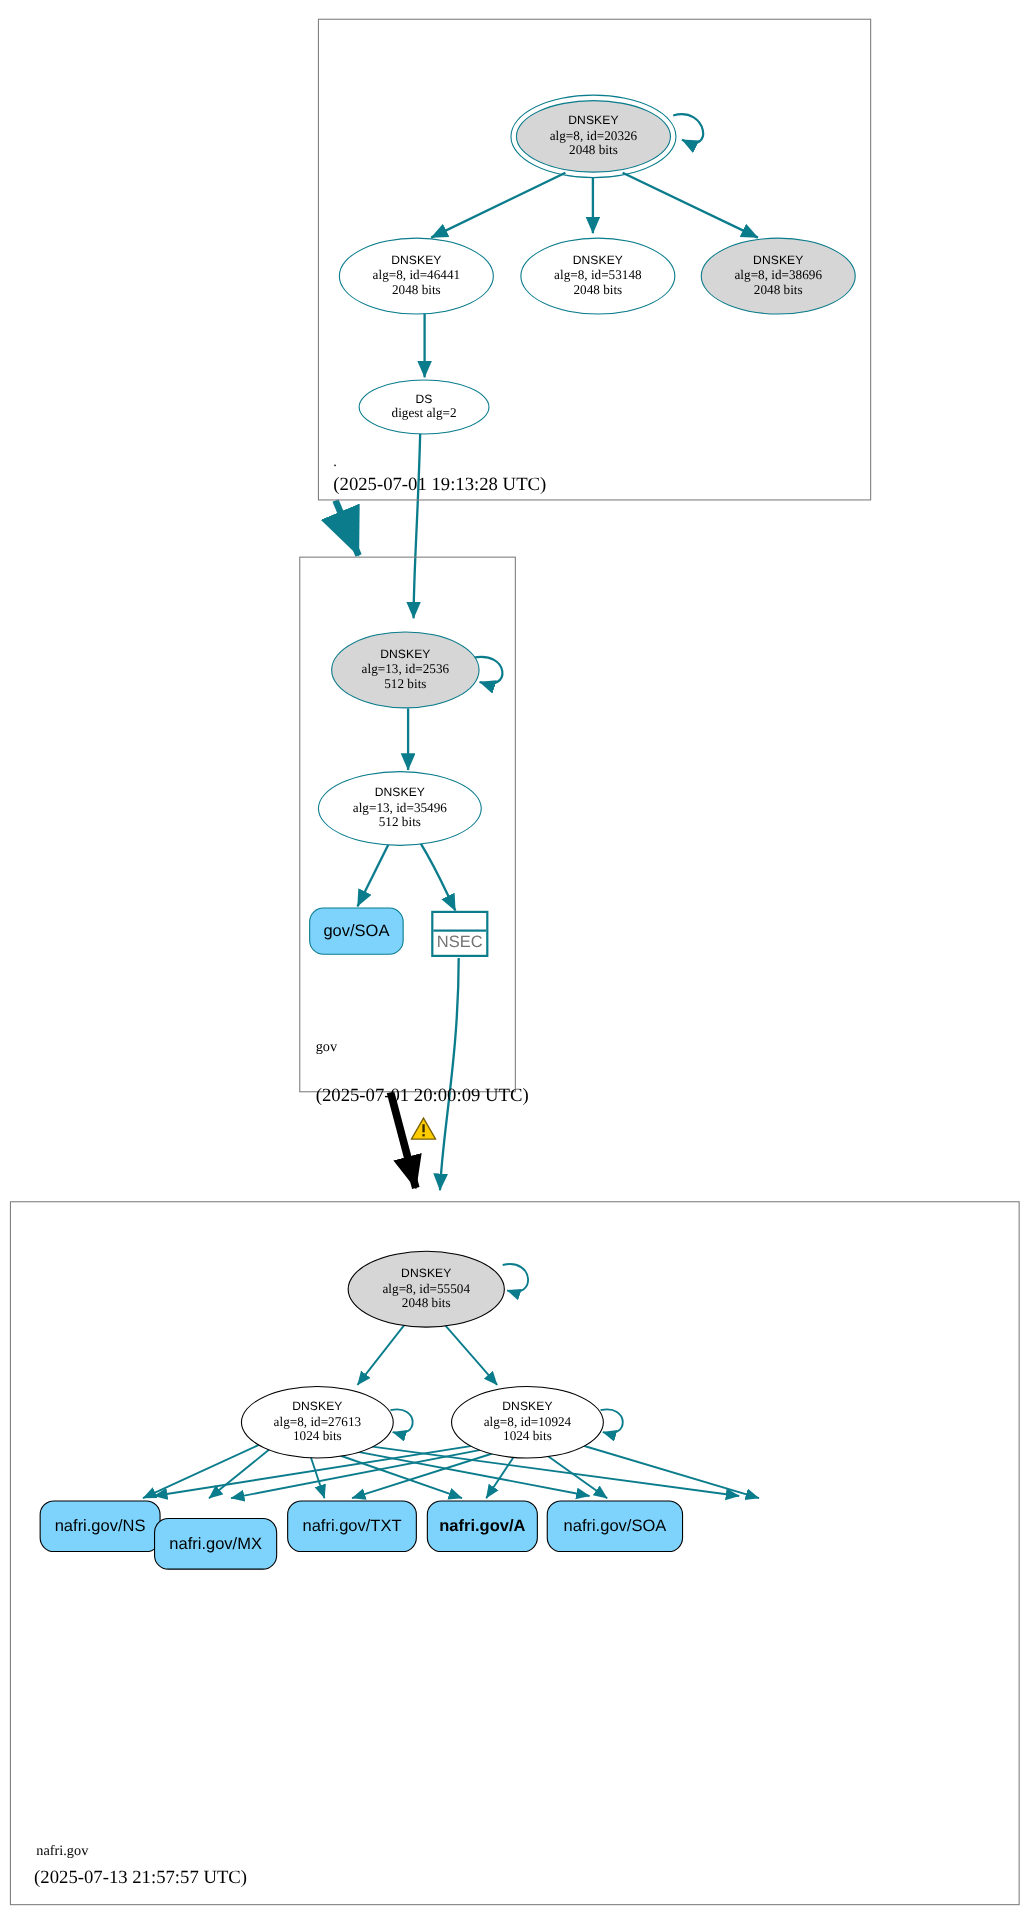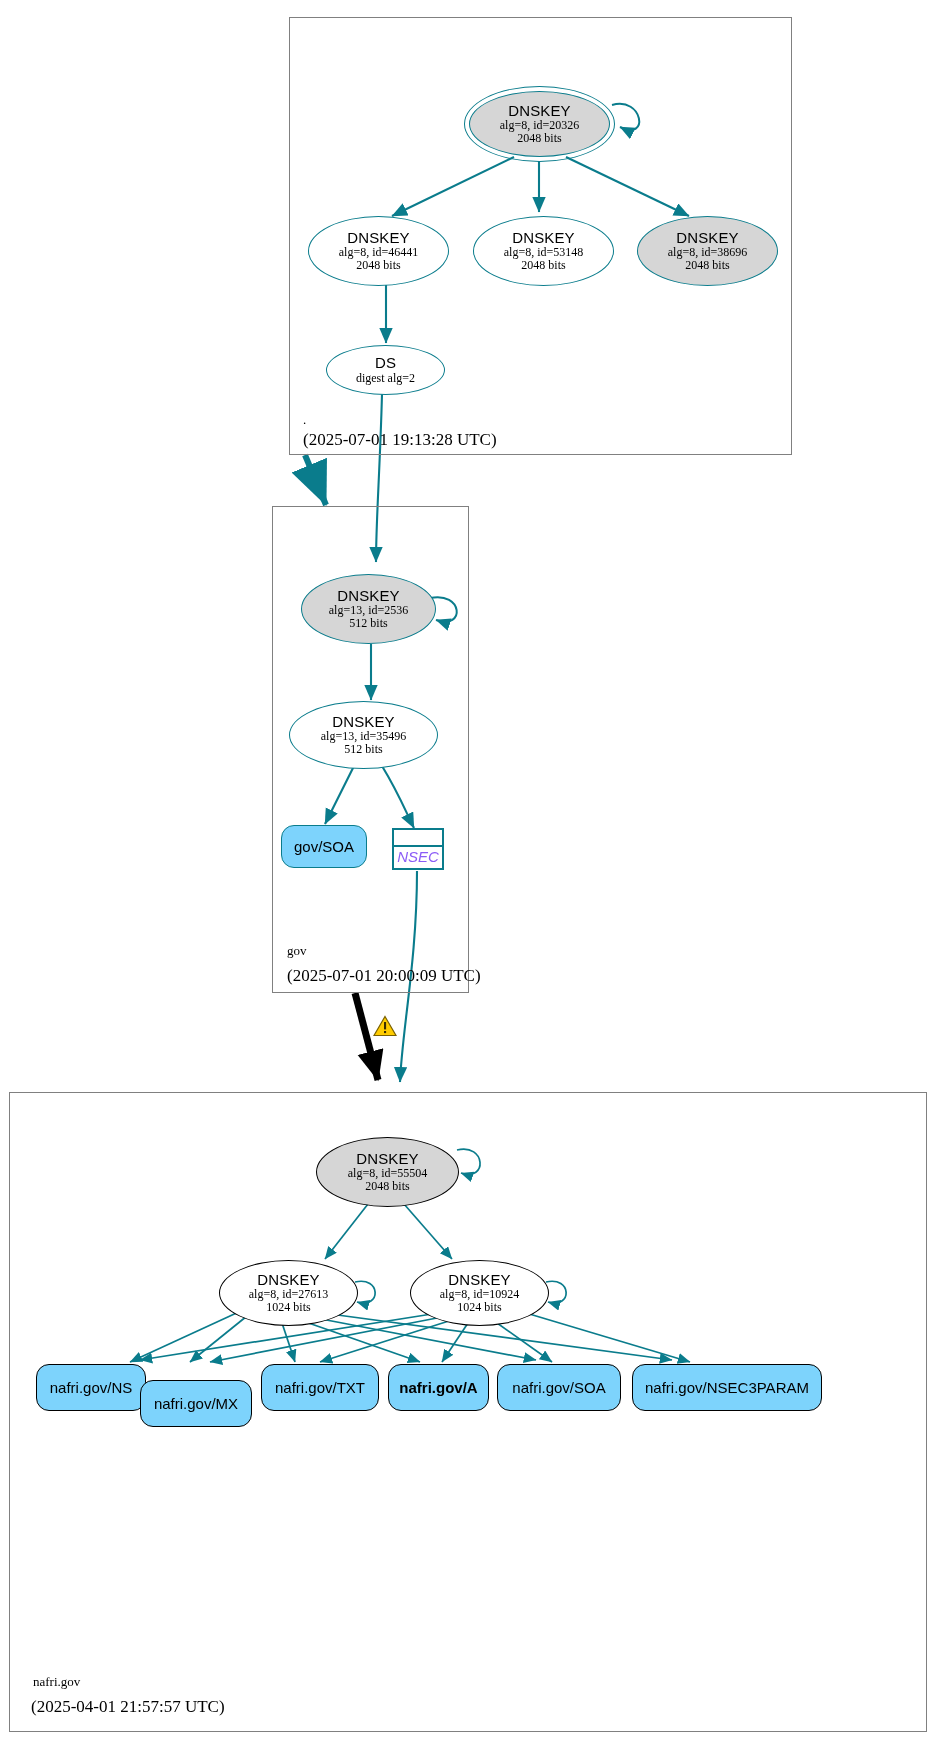--- a/index.html
+++ b/index.html
@@ -103,39 +103,38 @@
   }
   .nsec-inner {
     width: 100%;
     border-top: 2.4px solid #0a7c8c;
     box-sizing: border-box;
     text-align: center;
     padding: 1px 0 2px 0;
   }
   .t-main {
     font-family: "Liberation Sans", sans-serif;
-    font-size: 15px;
+    font-size: 11px;
     color: #000000;
     letter-spacing: 0.1px;
   }
   .t-sub {
     font-family: "Liberation Serif", serif;
     font-size: 12px;
     color: #000000;
   }
   .t-rr {
     font-family: "Liberation Sans", sans-serif;
     font-size: 15px;
     color: #000000;
   }
   .t-nsec {
     font-family: "Liberation Sans", sans-serif;
     font-size: 15px;
-    color: #8b5cf6;
-    font-style: italic;
+    color: #737373;
   }
   .warn-icon {
     position: absolute;
     width: 24px;
     height: 22px;
   }
 </style>
 </head>
 <body>
 
@@ -240,21 +239,21 @@
     <div class="t-sub">2048 bits</div>
   </div>
 
   <div class="node ellipse teal-edge fill-white" style="left:326px; top:345px; width:119px; height:50px;">
     <div class="t-main">DS</div>
     <div class="t-sub">digest alg=2</div>
   </div>
 
   <div class="zone-box" style="left:272px; top:506px; width:197px; height:487px;"></div>
   <div class="zone-label" style="left:287px; top:943px;">gov</div>
-  <div class="zone-ts" style="left:287px; top:966px;text-align:right;">(2025-07-01 20:00:09 UTC)</div>
+  <div class="zone-ts" style="left:287px; top:986px;text-align:right;">(2025-07-01 20:00:09 UTC)</div>
 
   <div class="node ellipse teal-edge fill-grey" style="left:301px; top:574px; width:135px; height:70px;">
     <div class="t-main">DNSKEY</div>
     <div class="t-sub">alg=13, id=2536</div>
     <div class="t-sub">512 bits</div>
   </div>
 
   <div class="node ellipse teal-edge fill-white" style="left:289px; top:701px; width:149px; height:68px;">
     <div class="t-main">DNSKEY</div>
     <div class="t-sub">alg=13, id=35496</div>
@@ -272,21 +271,21 @@
   </div>
 
   <svg class="warn-icon" style="left:373px; top:1015px;" viewBox="0 0 24 22" xmlns="http://www.w3.org/2000/svg">
     <path d="M12,1.5 L23,20.5 L1,20.5 Z" fill="#ffcc00" stroke="#7a6000" stroke-width="1.2"></path>
     <rect x="11" y="7" width="2.1" height="7.4" fill="#3a2e00"></rect>
     <rect x="11" y="16" width="2.1" height="2.1" fill="#3a2e00"></rect>
   </svg>
 
   <div class="zone-box" style="left:9px; top:1092px; width:918px; height:640px;"></div>
   <div class="zone-label" style="left:33px; top:1674px;">nafri.gov</div>
-  <div class="zone-ts" style="left:31px; top:1697px;">(2025-04-01 21:57:57 UTC)</div>
+  <div class="zone-ts" style="left:31px; top:1697px;">(2025-07-13 21:57:57 UTC)</div>
 
   <div class="node ellipse black-edge fill-grey" style="left:316px; top:1137px; width:143px; height:70px;">
     <div class="t-main">DNSKEY</div>
     <div class="t-sub">alg=8, id=55504</div>
     <div class="t-sub">2048 bits</div>
   </div>
 
   <div class="node ellipse black-edge fill-white" style="left:219px; top:1260px; width:139px; height:66px;">
     <div class="t-main">DNSKEY</div>
     <div class="t-sub">alg=8, id=27613</div>
@@ -307,17 +306,14 @@
   </div>
   <div class="rrset black-edge" style="left:261px; top:1364px; width:118px; height:47px;">
     <div class="t-rr">nafri.gov/TXT</div>
   </div>
   <div class="rrset black-edge" style="left:388px; top:1364px; width:101px; height:47px;font-weight:bold;">
     <div class="t-rr">nafri.gov/A</div>
   </div>
   <div class="rrset black-edge" style="left:497px; top:1364px; width:124px; height:47px;">
     <div class="t-rr">nafri.gov/SOA</div>
   </div>
-  <div class="rrset black-edge" style="left:632px; top:1364px; width:190px; height:47px;">
-    <div class="t-rr">nafri.gov/NSEC3PARAM</div>
-  </div>
 
 </div>
 
 </body></html>

